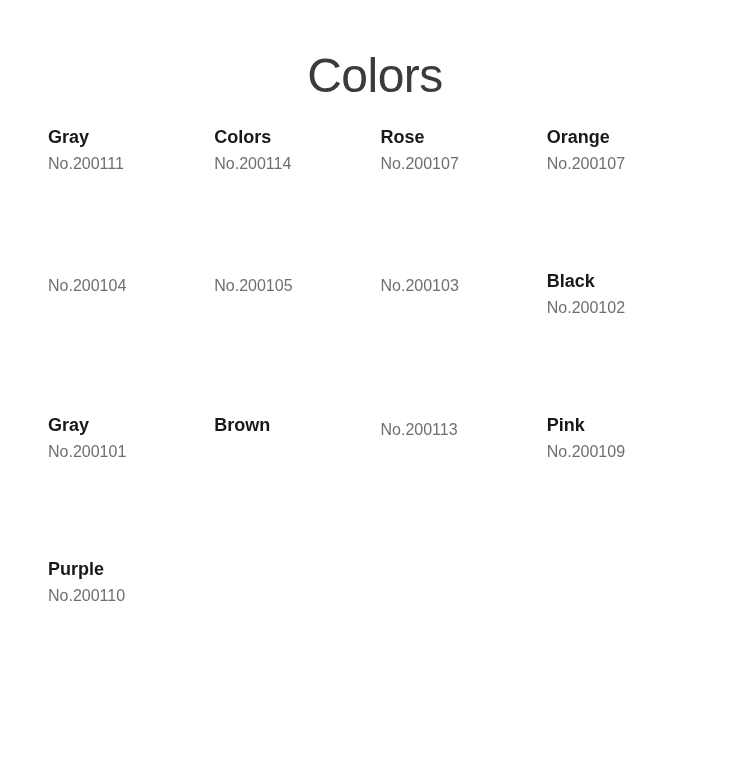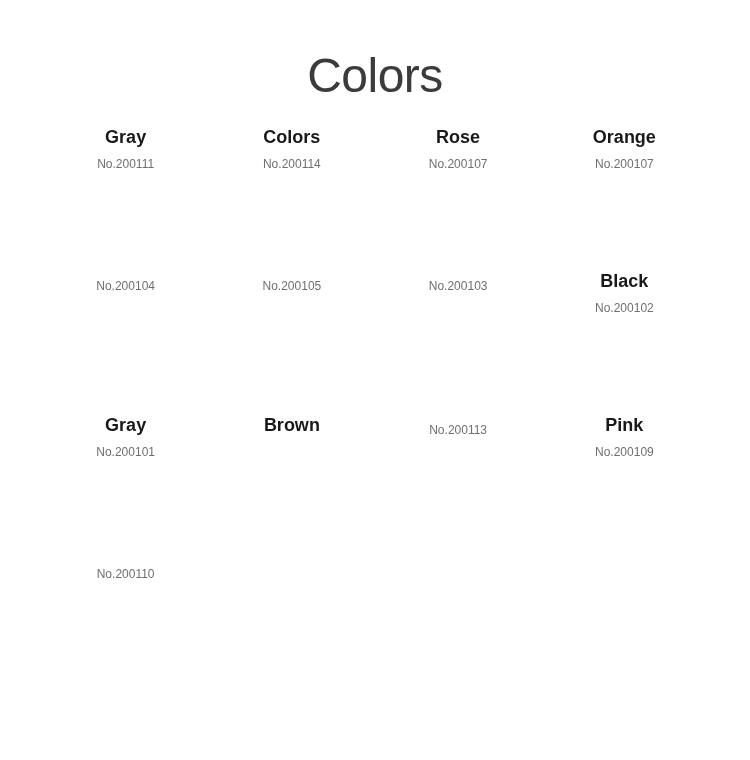--- a/index.html
+++ b/index.html
@@ -38,34 +38,34 @@
     margin-top: 22px;
     display: grid;
     grid-template-columns: repeat(4, 1fr);
     column-gap: 11px;
     row-gap: 20px;
   }
 
   .swatch-cell {
     display: flex;
     flex-direction: column;
-    align-items: center;
+    align-items: flex-start;
   }
 
   .swatch-name {
     text-align: center;
     font-size: 18px;
     line-height: 22px;
     font-weight: bold;
     color: #191919;
   }
 
   .swatch-code {
     text-align: center;
-    font-size: 12px;
+    font-size: 16px;
     line-height: 18px;
     font-weight: normal;
     color: #6f6f6f;
     margin-top: 7px;
   }
 
   .swatch-chip {
     margin-top: 13px;
     height: 64px;
     border-radius: 6px;
@@ -133,18 +133,19 @@
       <div class="swatch-cell">
         <div class="swatch-code">No.200113</div>
         <div class="swatch-chip" style="background: rgb(212, 176, 94);"></div>
       </div>
       <div class="swatch-cell">
         <div class="swatch-name">Pink</div>
         <div class="swatch-code">No.200109</div>
         <div class="swatch-chip" style="background: rgb(238, 176, 184);"></div>
       </div>
       <div class="swatch-cell">
+        <div class="swatch-name">Purple</div>
         <div class="swatch-code">No.200110</div>
         <div class="swatch-chip" style="background: rgb(125, 75, 163);"></div>
       </div>
     </div>
 
 </div>
 
 </body></html>

